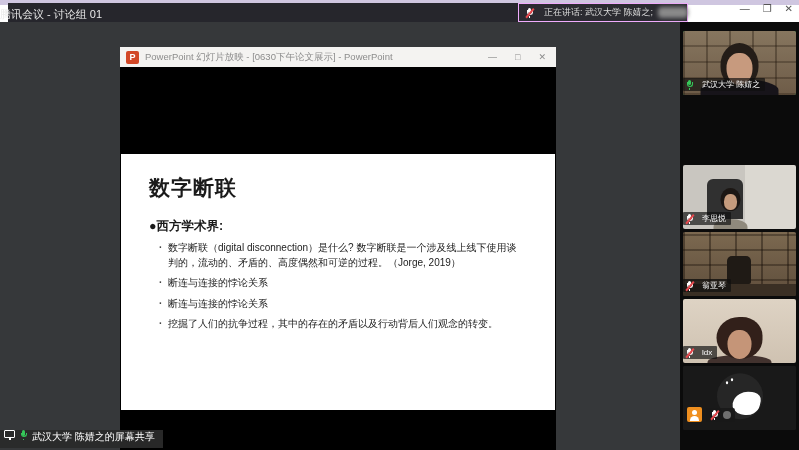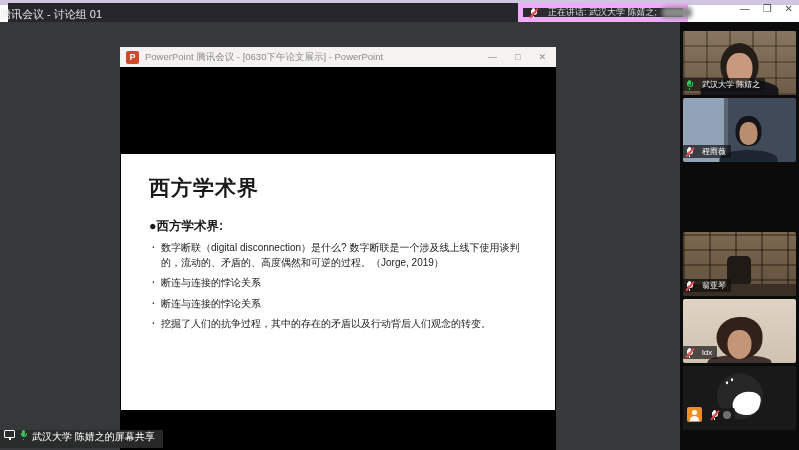--- a/index.html
+++ b/index.html
@@ -7,39 +7,39 @@
   body { font-family:"Liberation Sans","DejaVu Sans",sans-serif; position:relative; background:#141414; }
 
   
   .top-strip { position:absolute; left:0; top:0; width:799px; height:5px; background:#cfc6e0; }
   .top-white { position:absolute; left:0; top:5px; width:799px; height:17px; background:#ffffff; }
   .os-controls { position:absolute; right:6px; top:4px; display:flex; gap:13px; align-items:center; color:#555; font-size:10px; line-height:1; }
   .os-controls span { cursor:default; }
 
   .meet-titlebar { position:absolute; left:8px; top:3px; width:680px; height:19px; background:#26262c; }
   .meet-title { position:absolute; left:0; top:5px; width:664px; text-align:left; font-size:11px; color:#e9e9e9; line-height:19px; height:19px; pointer-events:none; }
-  .speaker-box { position:absolute; left:518px; top:3px; width:170px; height:19px; background:#2b2b31; border:5px solid #f0abfc; display:flex; align-items:center; gap:5px; padding:0 6px; }
+  .speaker-box { position:absolute; left:518px; top:3px; width:170px; height:19px; background:#2b2b31; border:1px solid #f0abfc; display:flex; align-items:center; gap:5px; padding:0 6px; }
   .speaker-box .divider { width:1px; height:11px; background:#55555c; }
   .speaker-text { font-size:9px; color:#dcdcdc; white-space:nowrap; }
   .blur-blob { width:30px; height:11px; background:#8a8a8a; border-radius:4px; filter:blur(2px); flex:none; }
 
   
   .share-region { position:absolute; left:0; top:22px; width:680px; height:428px; background:#36383a; }
 
   
   .ppt-window { position:absolute; left:120px; top:25px; width:436px; height:422px; background:#000; }
   .ppt-titlebar { position:absolute; left:0; top:0; width:100%; height:20px; background:#f4f3f1; display:flex; align-items:center; padding:0 6px; gap:6px; }
   .ppt-appicon { width:13px; height:13px; background:#d24726; border-radius:2px; color:#fff; font-size:9px; font-weight:bold; text-align:center; line-height:13px; flex:none; }
   .ppt-title { font-size:9.5px; color:#8c8c8c; white-space:nowrap; overflow:hidden; flex:1; }
   .ppt-controls { display:flex; gap:18px; color:#8c8c8c; font-size:9px; margin-right:4px; }
   .ppt-stage { position:absolute; left:0; top:20px; width:100%; height:385px; background:#000; }
   .slide { position:absolute; left:1px; top:87px; width:434px; height:256px; background:#fff; padding:14px 26px 0 28px; color:#1a1a1a; }
   .slide-title { font-size:21px; font-weight:700; letter-spacing:1px; margin:6px 0 16px; }
   .sec-heading { font-size:12.5px; font-weight:700; margin:9px 0 4px; }
-  .bullet { position:relative; font-size:10px; line-height:1.45; margin:6px 2px; padding-left:10px; color:#222; }
+  .bullet { position:relative; font-size:10px; line-height:1.45; margin:6px 9px; padding-left:10px; color:#222; }
   .bullet::before { content:'·'; position:absolute; left:1px; top:0; font-weight:700; color:#444; }
 
   
   .share-banner { position:absolute; left:0; top:430px; height:18px; background:rgba(42,42,42,.95); display:flex; gap:4px; padding:0 8px 0 4px; z-index:5; }
   .share-banner .txt { color:#fff; font-size:10px; white-space:nowrap; }
   .monitor-ico { width:11px; height:8px; border:1px solid #fff; border-radius:1px; position:relative; flex:none; }
   .monitor-ico::after { content:''; position:absolute; left:3.5px; top:7px; width:2px; height:2px; background:#fff; }
 
   
   .mic { position:relative; width:9px; height:10px; flex:none; display:inline-block; }
@@ -126,30 +126,30 @@
 <div class="os-controls">
   <span>—</span>
   <span>❐</span>
   <span>✕</span>
 </div>
 
 <div class="share-region">
   <div class="ppt-window">
     <div class="ppt-titlebar">
       <span class="ppt-appicon">P</span>
-      <span class="ppt-title">PowerPoint 腾讯会议 - [0630下午论文展示] - PowerPoint</span>
+      <span class="ppt-title">PowerPoint 幻灯片放映 - [0630下午论文展示] - PowerPoint</span>
       <span class="ppt-controls">
         <span>—</span>
         <span>□</span>
         <span>✕</span>
       </span>
     </div>
     <div class="ppt-stage">
       <div class="slide">
-        <div class="slide-title">西方学术界</div>
+        <div class="slide-title">数字断联</div>
         <div id="slide-sections">
             <div class="sec-heading">●西方学术界:</div>
             <div class="bullet">数字断联（digital disconnection）是什么? 数字断联是一个涉及线上线下使用谈判的，流动的、矛盾的、高度偶然和可逆的过程。（Jorge, 2019）</div>
             <div class="bullet">断连与连接的悖论关系</div>
             <div class="bullet">断连与连接的悖论关系</div>
             <div class="bullet">挖掘了人们的抗争过程，其中的存在的矛盾以及行动背后人们观念的转变。</div>
           </div>
       </div>
     </div>
 
@@ -177,36 +177,36 @@
     </div>
     <div class="tile-label">
       <span class="mic on">
           <i class="cap"></i>
           <i class="bowl"></i>
           <i class="stem"></i>
         </span>
       <span class="nm">武汉大学 陈婧之</span>
     </div>
   </div>
-    <div class="tile" style="top: 76px;">
-    <div class="scene scene-window">
+    <div class="tile" style="top: 143px;">
+    <div class="scene scene-desk">
       <div class="person">
         <div class="shoulders"></div>
         <div class="head"></div>
         <div class="face"></div>
       </div>
     </div>
     <div class="tile-label">
       <span class="mic muted">
           <i class="cap"></i>
           <i class="bowl"></i>
           <i class="stem"></i>
           <i class="slash"></i>
         </span>
-      <span class="nm">程雨薇</span>
+      <span class="nm">李思悦</span>
     </div>
   </div>
     <div class="tile" style="top: 210px;">
     <div class="scene scene-study">
       <div class="person">
         <div class="shoulders"></div>
         <div class="head"></div>
         <div class="face"></div>
       </div>
     </div>

